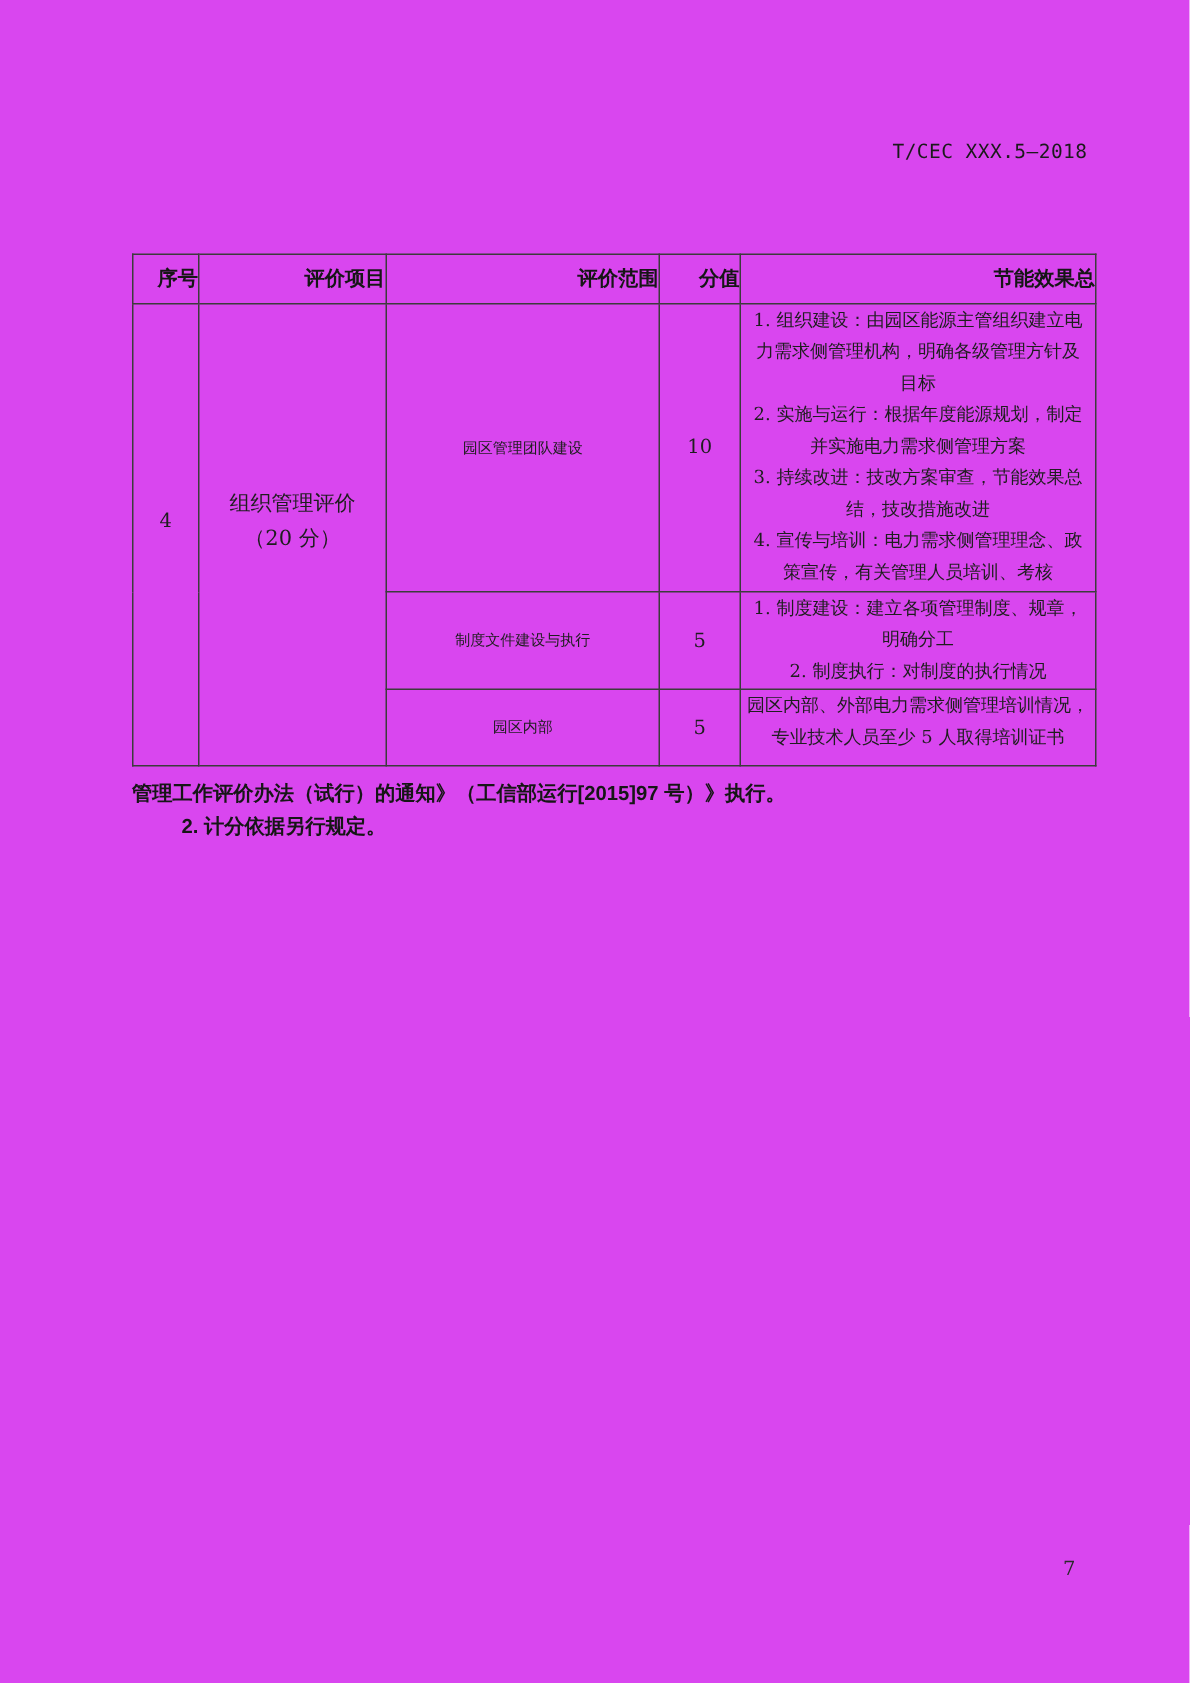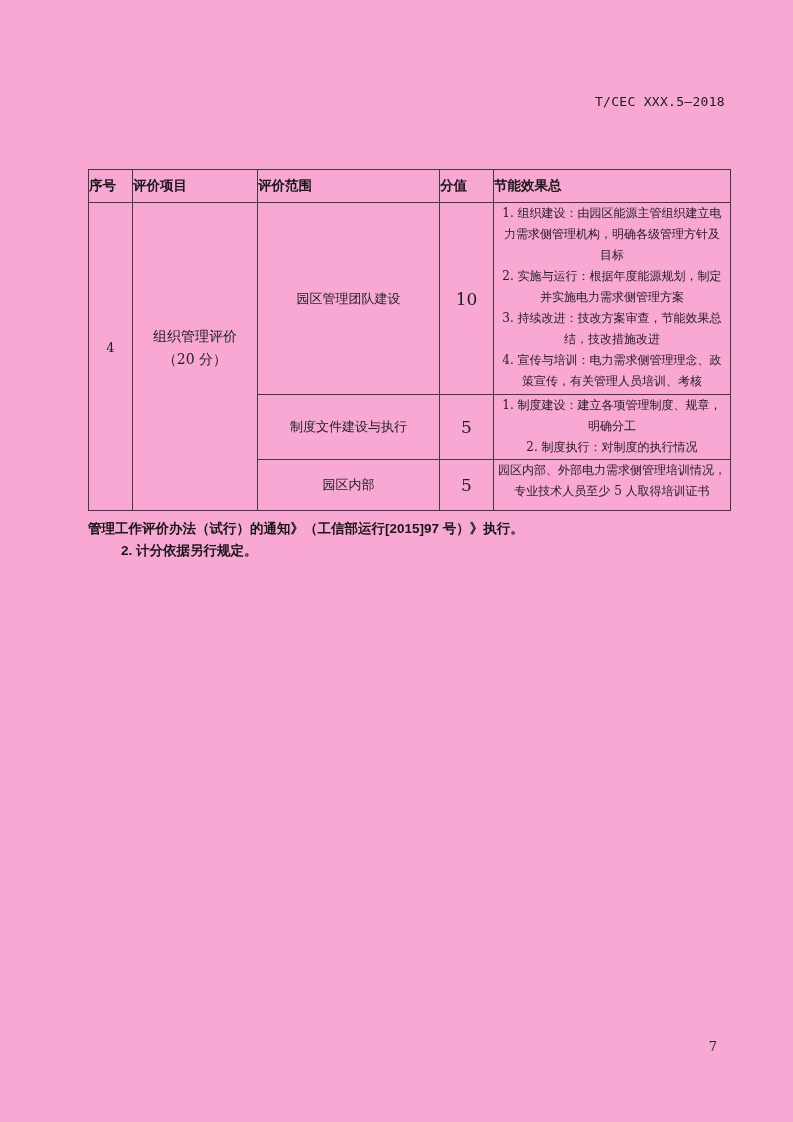--- a/index.html
+++ b/index.html
@@ -1,20 +1,20 @@
 <!DOCTYPE html>
 <html><head>
 <meta charset="utf-8">
 <style>
   html, body { margin: 0; padding: 0; background: #ffffff; }
   .page {
     position: relative;
     width: 793px;
     height: 1122px;
-    background: #f9a8d4;
+    background: #d946ef;
     color: #1e1e1e;
     font-family: "DejaVu Serif", serif;
     overflow: hidden;
   }
   .doc-number {
     position: absolute;
     top: 94px;
     right: 68px;
     font-family: "DejaVu Sans Mono", monospace;
     font-size: 13px;
@@ -48,21 +48,21 @@
     overflow: hidden;
   }
   .eval-table thead tr { height: 33px; }
   .eval-table tr.r1 { height: 192px; }
   .eval-table tr.r2 { height: 65px; }
   .eval-table tr.r3 { height: 51px; }
   .eval-table th {
     font-family: "Liberation Sans", sans-serif;
     font-weight: bold;
     font-size: 13.5px;
-    text-align: left;
+    text-align: right;
     vertical-align: middle;
     color: #161616;
   }
   .c-serial {
     text-align: center;
     vertical-align: middle;
     font-size: 13px;
   }
   .c-serial .inner, .c-project .inner { transform: translateY(-9px); }
   .c-project {
@@ -70,26 +70,26 @@
     vertical-align: middle;
     font-size: 14px;
   }
   .c-project .inner {
     white-space: pre-line;
     line-height: 23px;
   }
   .c-scope {
     text-align: center;
     vertical-align: middle;
-    font-size: 13px;
+    font-size: 10px;
   }
   .c-score {
     text-align: center;
     vertical-align: middle;
-    font-size: 17px;
+    font-size: 13px;
   }
   .c-content {
     vertical-align: top;
     text-align: center;
     font-size: 12px;
     line-height: 21px;
     padding: 2px 3px 0 5px;
     white-space: pre-line;
   }
   .notes {

